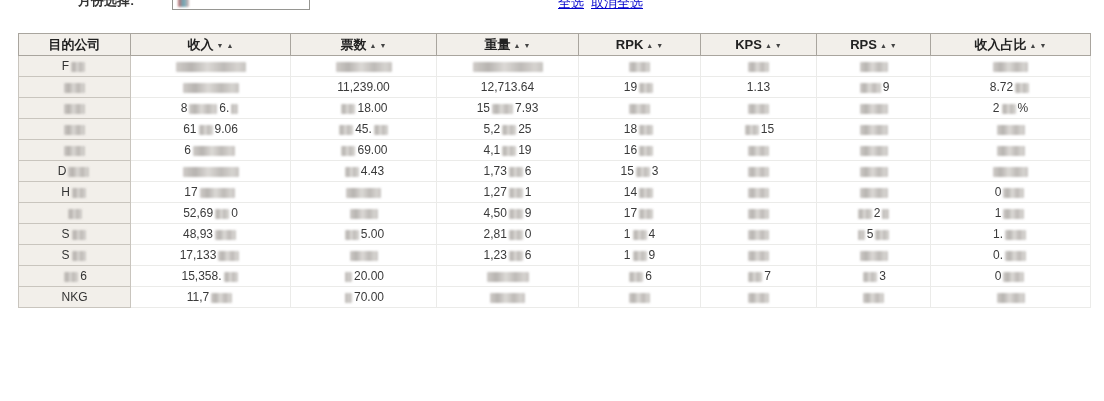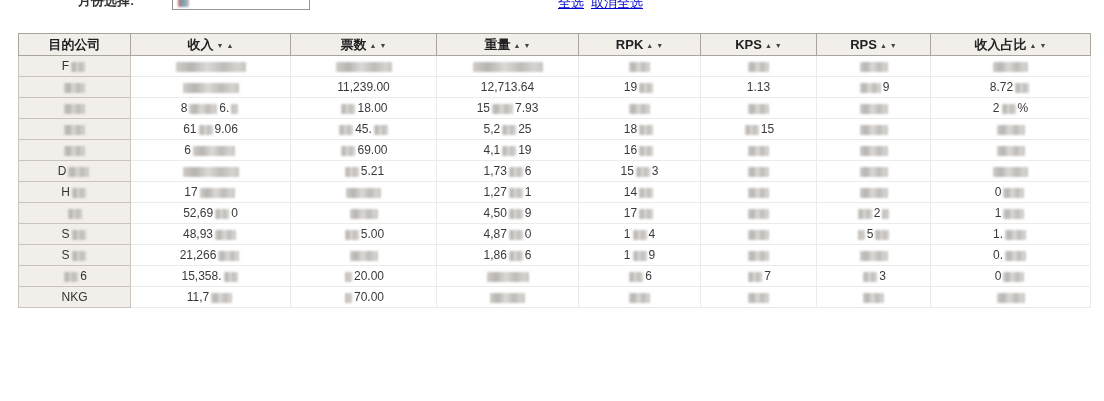--- a/index.html
+++ b/index.html
@@ -102,21 +102,21 @@
           <td><span class="redact" style="width: 14px;"></span><span>69.00</span></td>
           <td><span>4,1</span><span class="redact" style="width: 14px;"></span><span>19</span></td>
           <td><span>16</span><span class="redact" style="width: 14px;"></span></td>
           <td><span class="redact" style="width: 21px;"></span></td>
           <td><span class="redact" style="width: 28px;"></span></td>
           <td><span class="redact" style="width: 28px;"></span></td>
         </tr>
         <tr>
           <td class="rowhead"><span>D</span><span class="redact" style="width: 21px;"></span></td>
           <td><span class="redact" style="width: 56px;"></span></td>
-          <td><span class="redact" style="width: 14px;"></span><span>5.21</span></td>
+          <td><span class="redact" style="width: 14px;"></span><span>4.43</span></td>
           <td><span>1,73</span><span class="redact" style="width: 14px;"></span><span>6</span></td>
           <td><span>15</span><span class="redact" style="width: 14px;"></span><span>3</span></td>
           <td><span class="redact" style="width: 21px;"></span></td>
           <td><span class="redact" style="width: 28px;"></span></td>
           <td><span class="redact" style="width: 35px;"></span></td>
         </tr>
         <tr>
           <td class="rowhead"><span>H</span><span class="redact" style="width: 14px;"></span></td>
           <td><span>17</span><span class="redact" style="width: 35px;"></span></td>
           <td><span class="redact" style="width: 35px;"></span></td>
@@ -133,31 +133,31 @@
           <td><span>4,50</span><span class="redact" style="width: 14px;"></span><span>9</span></td>
           <td><span>17</span><span class="redact" style="width: 14px;"></span></td>
           <td><span class="redact" style="width: 21px;"></span></td>
           <td><span class="redact" style="width: 14px;"></span><span>2</span><span class="redact" style="width: 7px;"></span></td>
           <td><span>1</span><span class="redact" style="width: 21px;"></span></td>
         </tr>
         <tr>
           <td class="rowhead"><span>S</span><span class="redact" style="width: 14px;"></span></td>
           <td><span>48,93</span><span class="redact" style="width: 21px;"></span></td>
           <td><span class="redact" style="width: 14px;"></span><span>5.00</span></td>
-          <td><span>4,87</span><span class="redact" style="width: 14px;"></span><span>0</span></td>
+          <td><span>2,81</span><span class="redact" style="width: 14px;"></span><span>0</span></td>
           <td><span>1</span><span class="redact" style="width: 14px;"></span><span>4</span></td>
           <td><span class="redact" style="width: 21px;"></span></td>
           <td><span class="redact" style="width: 7px;"></span><span>5</span><span class="redact" style="width: 14px;"></span></td>
           <td><span>1.</span><span class="redact" style="width: 21px;"></span></td>
         </tr>
         <tr>
           <td class="rowhead"><span>S</span><span class="redact" style="width: 14px;"></span></td>
-          <td><span>21,266</span><span class="redact" style="width: 21px;"></span></td>
+          <td><span>17,133</span><span class="redact" style="width: 21px;"></span></td>
           <td><span class="redact" style="width: 28px;"></span></td>
-          <td><span>1,86</span><span class="redact" style="width: 14px;"></span><span>6</span></td>
+          <td><span>1,23</span><span class="redact" style="width: 14px;"></span><span>6</span></td>
           <td><span>1</span><span class="redact" style="width: 14px;"></span><span>9</span></td>
           <td><span class="redact" style="width: 21px;"></span></td>
           <td><span class="redact" style="width: 28px;"></span></td>
           <td><span>0.</span><span class="redact" style="width: 21px;"></span></td>
         </tr>
         <tr>
           <td class="rowhead"><span class="redact" style="width: 14px;"></span><span>6</span></td>
           <td><span>15,358.</span><span class="redact" style="width: 14px;"></span></td>
           <td><span class="redact" style="width: 7px;"></span><span>20.00</span></td>
           <td><span class="redact" style="width: 42px;"></span></td>

